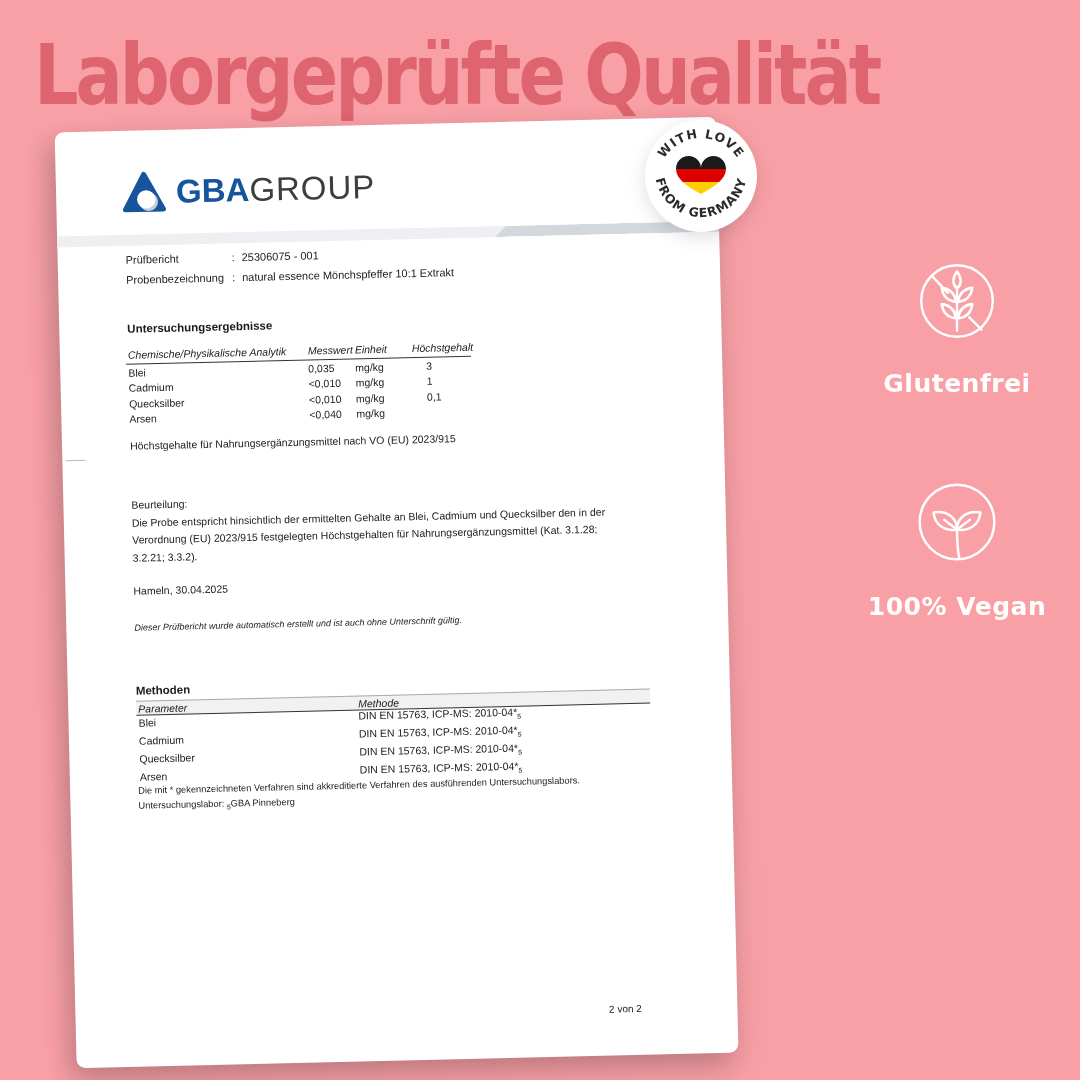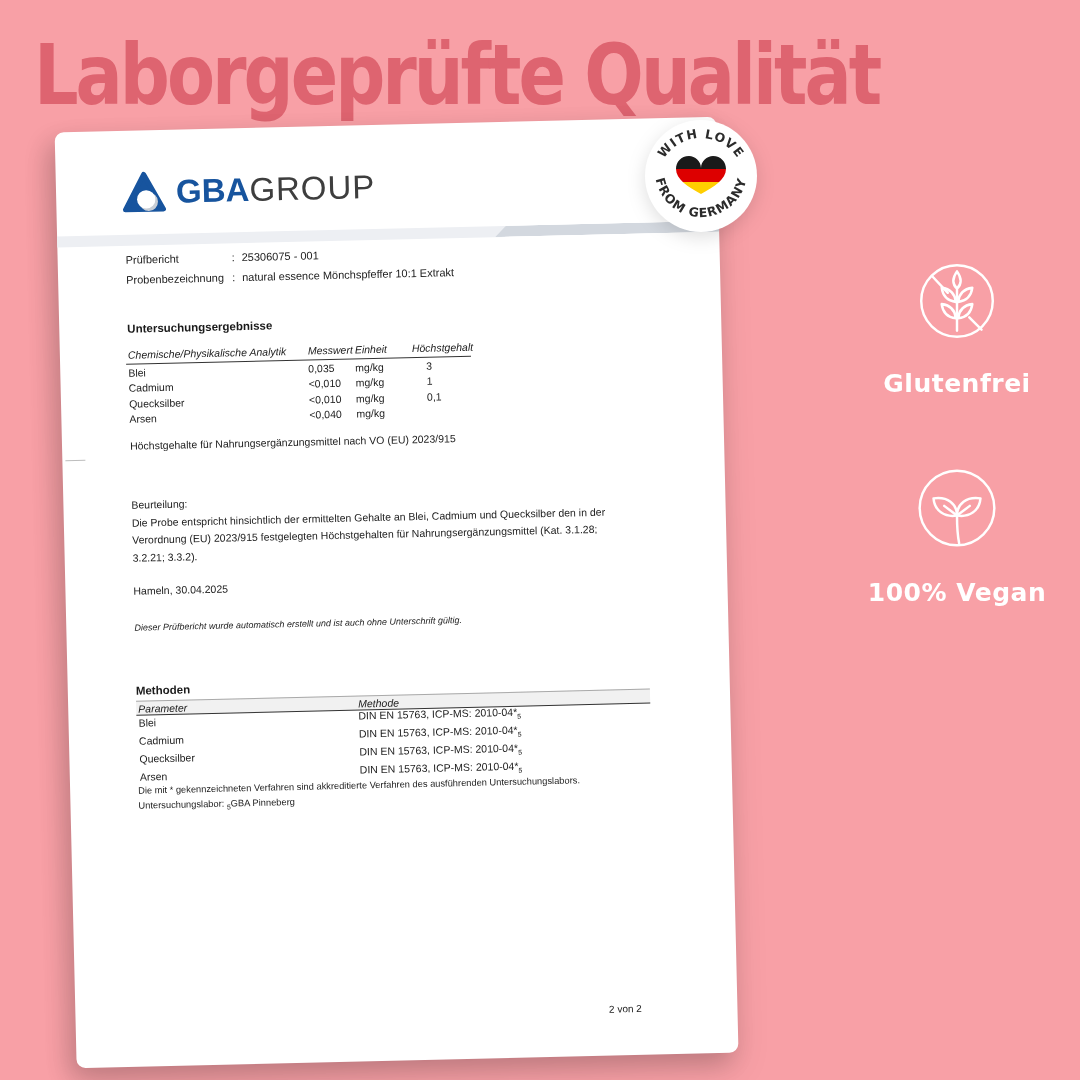--- a/index.html
+++ b/index.html
@@ -63,21 +63,21 @@
   .met-row{display:grid;grid-template-columns:220px auto;height:18px;align-items:end;padding-left:2px;}
   sub.met-sub{font-size:7px;}
   .met-footnote{position:absolute;left:68px;top:654px;width:520px;font-size:9.3px;line-height:13.5px;}
   .lab-line{margin-top:1px;}
   .page-number{position:absolute;left:500px;top:884px;width:100px;text-align:center;font-size:10px;}
   
   .badge{position:absolute;left:644px;top:119px;width:114px;height:114px;filter:drop-shadow(0 5px 9px rgba(0,0,0,0.13));}
   
   .claim{position:absolute;width:220px;text-align:center;color:#fff;}
   .claim-gluten{left:847px;top:255px;}
-  .claim-vegan{left:847px;top:460px;}
+  .claim-vegan{left:847px;top:474px;}
   .claim svg{display:block;margin:0 auto;}
   .claim-label{
     margin-top:22px;font-family:"DejaVu Sans", sans-serif;
     font-size:25px;font-weight:bold;letter-spacing:0.5px;color:#ffffff;
   }
 </style>
 </head>
 <body>
 
 <div class="headline">Laborgeprüfte Qualität</div>

